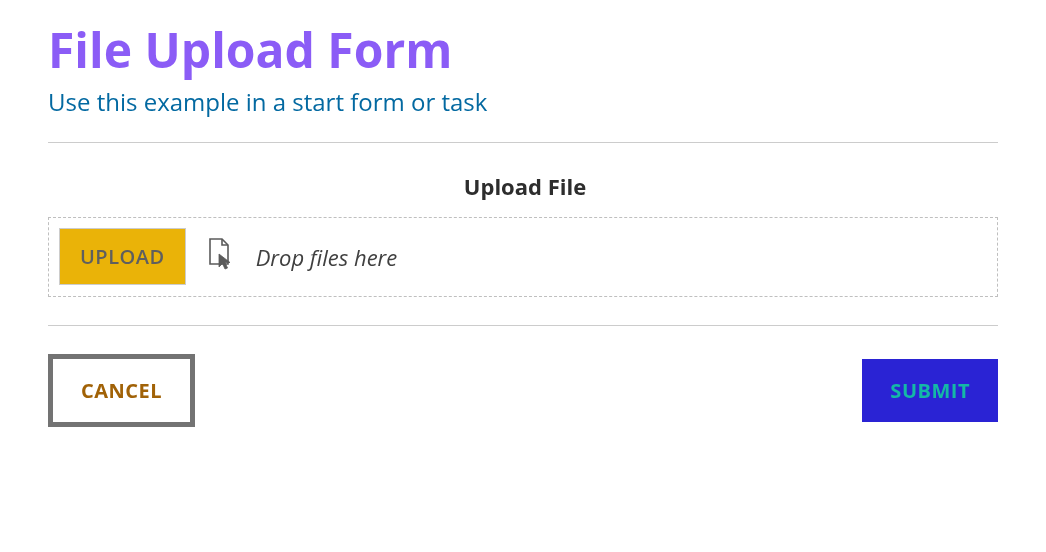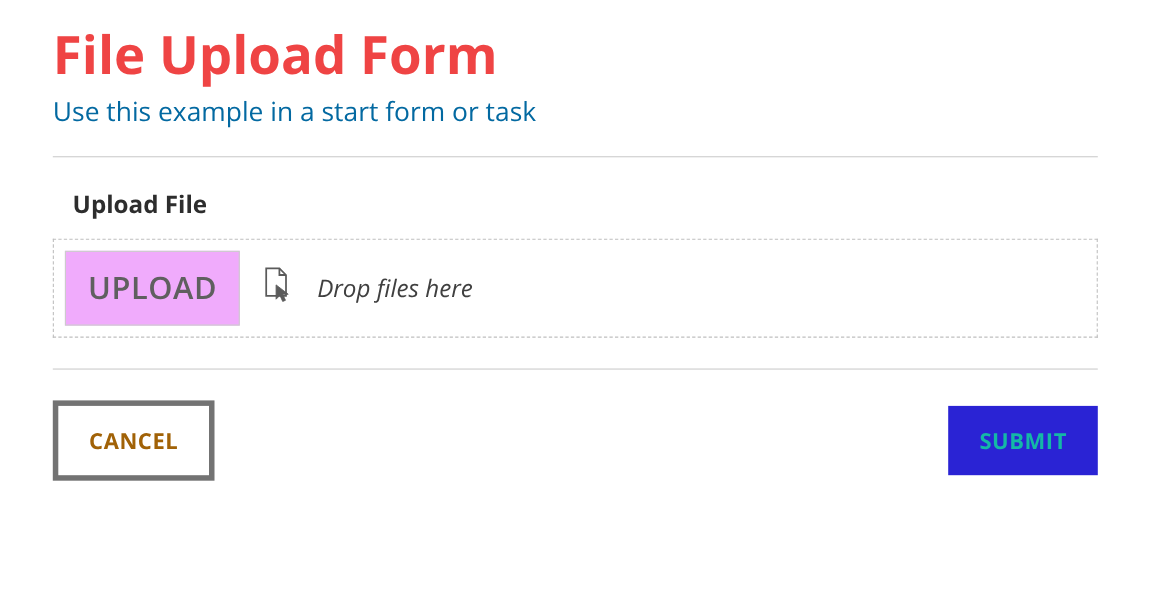--- a/index.html
+++ b/index.html
@@ -13,55 +13,56 @@
       color: #333333;
       width: 1046px;
     }
     .container {
       padding: 24px 48px;
     }
     .page-title {
       font-size: 48px;
       font-weight: 700;
       margin: 0 0 8px 0;
-      color: #ef4444;
+      color: #8b5cf6;
       line-height: 1.1;
     }
     .page-subtitle {
       font-size: 24px;
       color: #0369a1;
       margin: 0 0 24px 0;
       font-weight: 400;
     }
     hr.divider {
       border: none;
       border-top: 1px solid #cccccc;
       margin: 0 0 28px 0;
     }
     .section-label {
       font-size: 22px;
       font-weight: 700;
       color: #2d2d2d;
-      margin: 0 0 16px 18px;
+      margin: 0 0 16px 4px;
+      text-align: center;
     }
     .dropzone {
       border: 1px dashed #bfbfbf;
       background: #ffffff;
       padding: 10px 10px;
       display: flex;
       align-items: center;
       gap: 20px;
       min-height: 80px;
       margin-bottom: 28px;
     }
     .upload-btn {
       border: 1px solid #cccccc;
-      background: #f0abfc;
+      background: #eab308;
       color: #5f5f5f;
-      font-size: 28px;
+      font-size: 20px;
       font-weight: 600;
       letter-spacing: 0.5px;
       padding: 14px 20px;
       cursor: pointer;
       font-family: inherit;
     }
     .drop-icon {
       color: #5b5b5b;
       flex-shrink: 0;
     }

